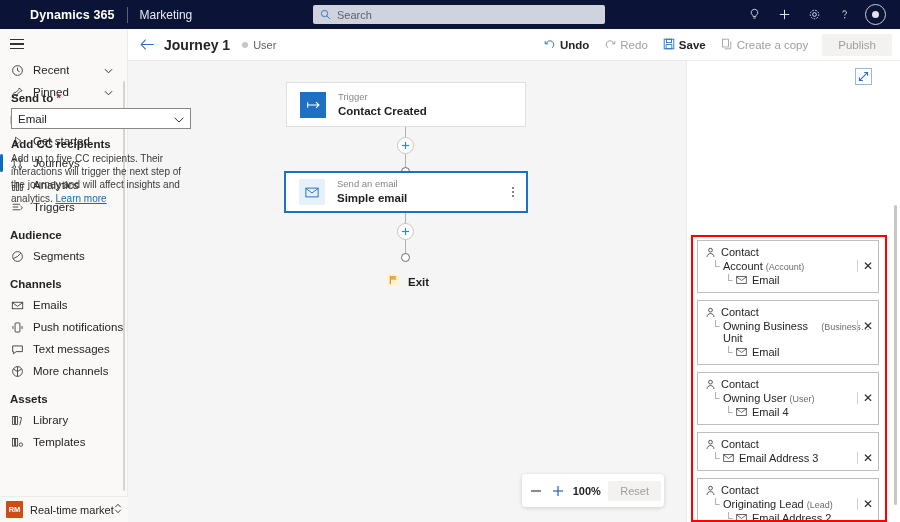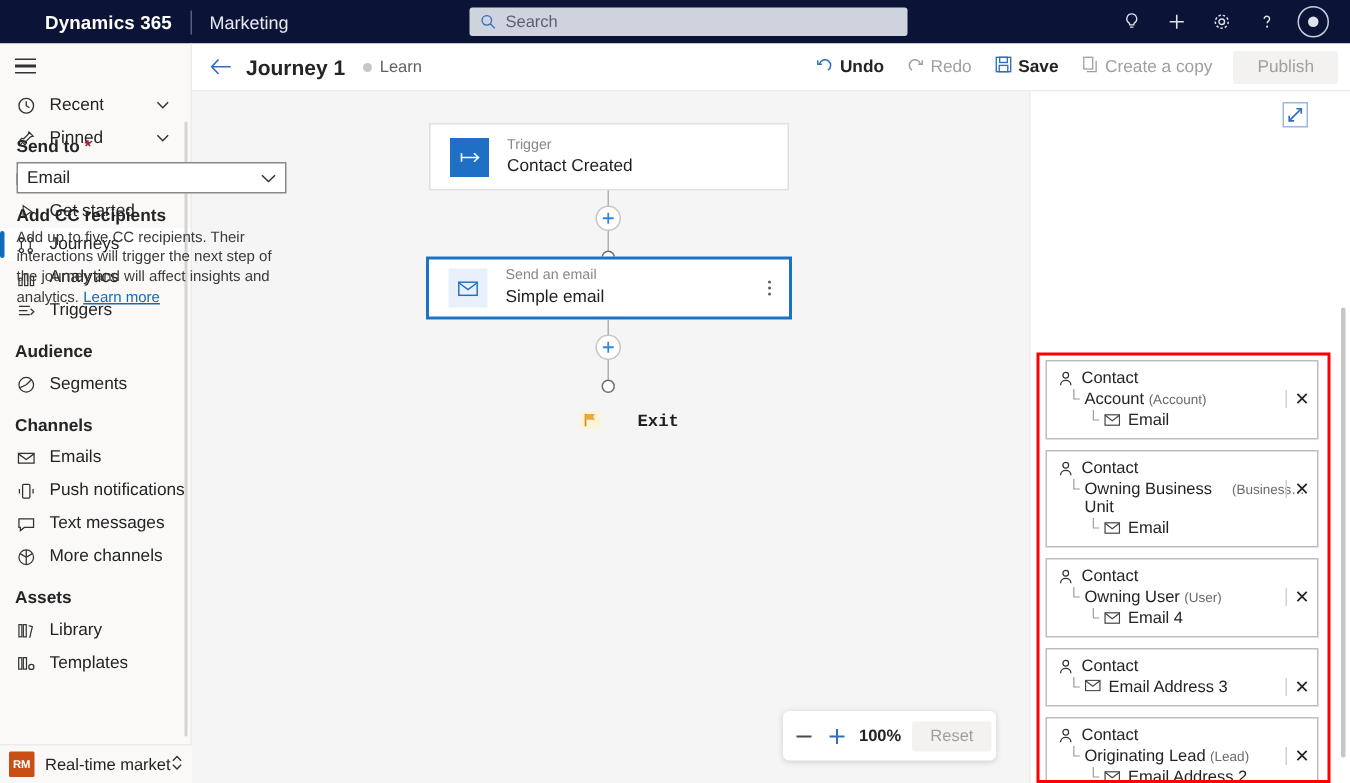--- a/index.html
+++ b/index.html
@@ -107,37 +107,37 @@
   .jcard {
     position: absolute; background: #ffffff; border: 1px solid #e1dfdd;
     display: flex; align-items: center;
   }
   .jcard .jc-icon {
     width: 26px; height: 26px; display: flex; align-items: center; justify-content: center;
     margin-left: 13px; flex: none;
   }
   .jcard .jc-text { margin-left: 12px; line-height: 1.25; }
   .jcard .jc-sub { font-size: 9.5px; color: #8a8886; }
-  .jcard .jc-title { font-size: 11.5px; font-weight: normal; color: #201f1e; margin-top: 1px; }
+  .jcard .jc-title { font-size: 11.5px; font-weight: bold; color: #201f1e; margin-top: 1px; }
   .jcard.selected { border: 2px solid #1b72c4; }
   .kebab { position: absolute; right: 12px; display: flex; flex-direction: column; gap: 2px; cursor: pointer; }
   .kebab i { width: 2px; height: 2px; background: #605e5c; display: block; border-radius: 50%; }
   .conn { position: absolute; width: 1.3px; background: #b3b0ad; }
   .plusnode {
     position: absolute; width: 17px; height: 17px; border-radius: 50%;
     background: #ffffff; border: 1px solid #c8c6c4;
     display: flex; align-items: center; justify-content: center; cursor: pointer;
   }
   .plusnode svg { display: block; }
   .circ-node {
     position: absolute; width: 9px; height: 9px; border-radius: 50%;
     background: #ffffff; border: 1.3px solid #706d6b;
   }
   .exit-row { position: absolute; display: flex; align-items: center; }
-  .exit-row .exit-lbl { font-size: 11.5px; font-weight: bold; margin-left: 24px; color: #201f1e; font-family: Liberation Mono, monospace; }
+  .exit-row .exit-lbl { font-size: 11.5px; font-weight: bold; margin-left: 7px; color: #201f1e; }
 
   .zoomctl {
     position: absolute; left: 522px; top: 474px; width: 142px; height: 33px;
     background: #ffffff; border-radius: 4px; box-shadow: 0 1px 4px rgba(0,0,0,.16);
     display: flex; align-items: center; padding: 0 3px;
   }
   .zbtn { width: 24px; height: 24px; display: flex; align-items: center; justify-content: center; cursor: pointer; }
   .zval { font-size: 11px; font-weight: bold; color: #242424; width: 38px; text-align: center; }
   .zreset {
     background: #f3f2f1; color: #a19f9d; font-size: 11px; padding: 4px 12px; border-radius: 2px;
@@ -411,21 +411,21 @@
 
   <div class="cmdbar">
     <div class="back-arrow">
       <svg width="15" height="13" viewBox="0 0 18 14">
           <path d="M6.8 1.2L1.4 7l5.4 5.8M1.6 7h15" fill="none" stroke="#2f6ebd" stroke-width="1.3"></path>
         </svg>
     </div>
     <div class="jtitle">Journey 1</div>
     <div class="jstatus">
       <span class="dot"></span>
-      <span>Learn</span>
+      <span>User</span>
     </div>
 
     <div class="cmd-right">
       <div class="cmd-btn strong">
         <span>
           <svg width="12" height="12" viewBox="0 0 16 16">
               <path d="M3.2 7.4a5 5 0 117.4 5.6" fill="none" stroke="#2f6ebd" stroke-width="1.3"></path>
               <path d="M1.6 4.2v3.6h3.6" fill="none" stroke="#2f6ebd" stroke-width="1.3"></path>
             </svg>
         </span>

